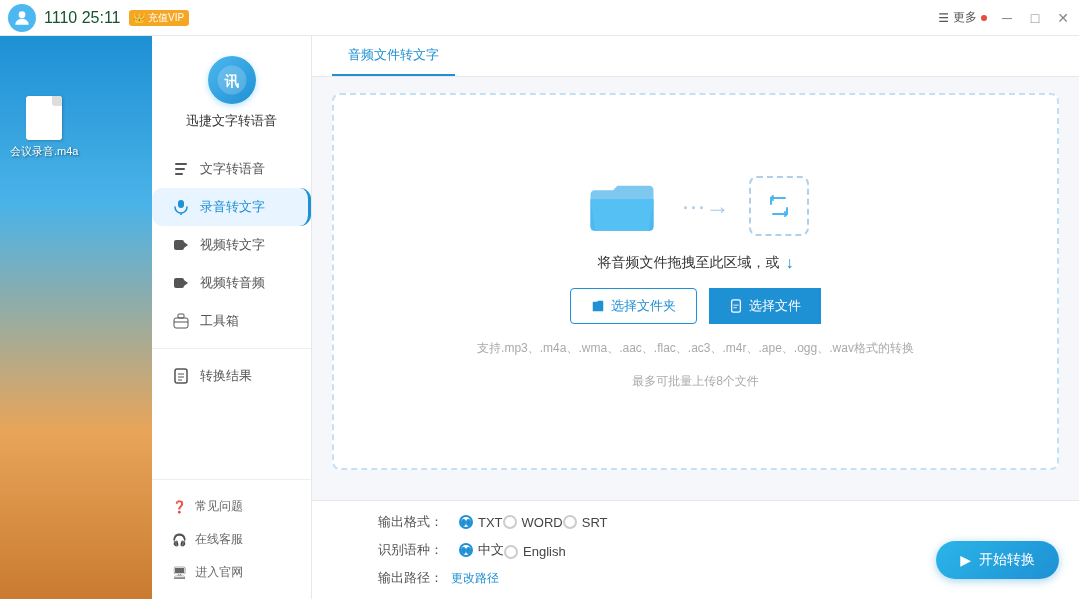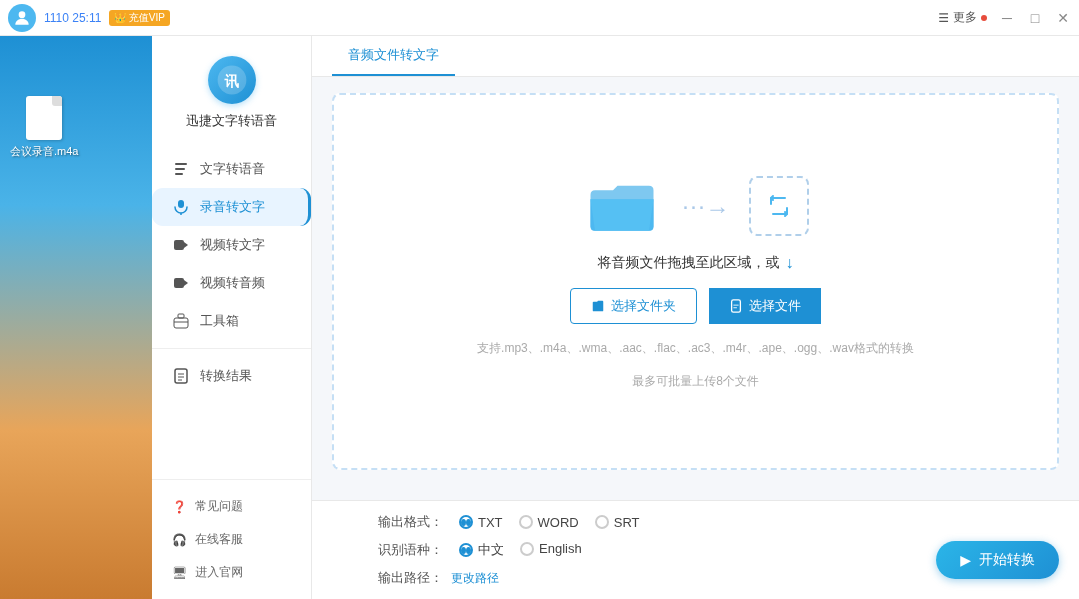--- a/index.html
+++ b/index.html
@@ -31,22 +31,22 @@
       padding-left: 8px;
     }
     .titlebar-avatar {
       width: 28px; height: 28px;
       border-radius: 50%;
       background: #4db8f0;
       display: flex; align-items: center; justify-content: center;
       color: white; font-size: 12px;
     }
     .titlebar-info {
-      font-size: 12px;
-      color: #3b82f6;
+      font-size: 16px;
+      color: #14532d;
       display: flex;
       align-items: center;
       gap: 6px;
     }
     .vip-badge {
       background: #f5a623;
       color: white;
       font-size: 10px;
       padding: 1px 5px;
       border-radius: 3px;
@@ -354,22 +354,21 @@
       font-size: 13px;
       color: #444;
       margin-left: 46px;
     }
     .setting-label {
       min-width: 60px;
       color: #555;
     }
     .radio-group {
       display: flex;
-      align-items: flex-start;
-      gap: 16px;
+      align-items: flex-end;
     }
     .radio-option {
       display: flex;
       align-items: center;
       gap: 5px;
       cursor: pointer;
       font-size: 13px;
       color: #444;
     }
     .radio-circle {

